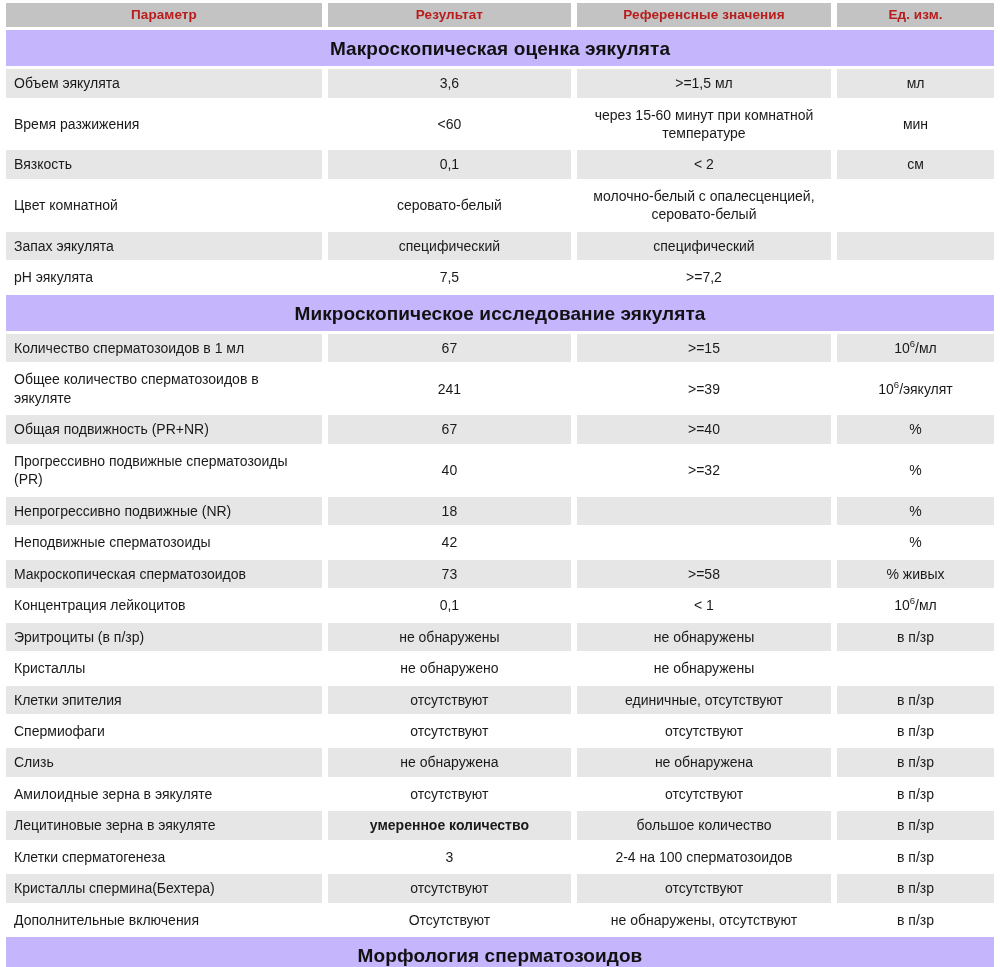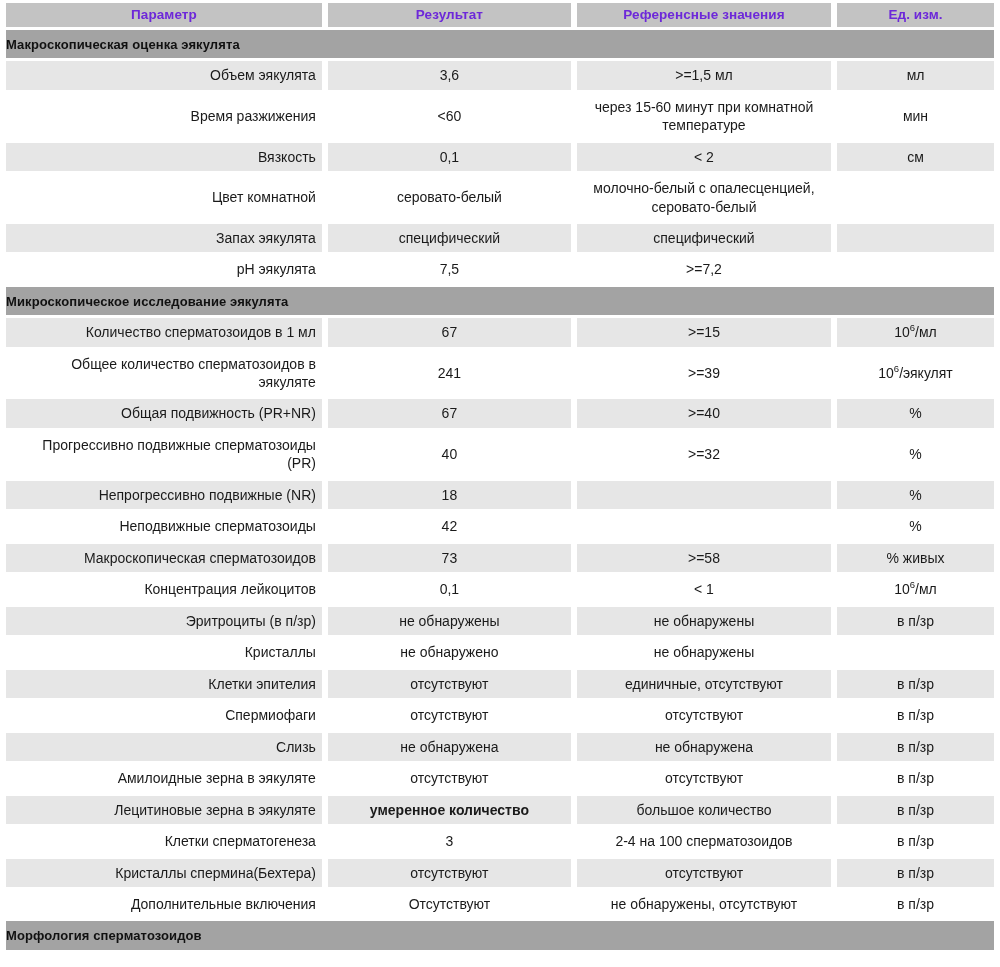--- a/index.html
+++ b/index.html
@@ -31,44 +31,45 @@
   table.lab col.c-result { width: 240px; }
   table.lab col.c-ref    { width: 251px; }
   table.lab col.c-unit   { width: 155px; }
 
   thead th {
     background: #c3c3c3;
     font-size: 13.5px;
     font-weight: bold;
     text-align: center;
     padding: 4px 4px 5px 4px;
-    color: #6d28d9;
+    color: #b91c1c;
     border: 0;
     letter-spacing: 0.1px;
   }
 
   tr.section td {
-    background: #a3a3a3;
-    font-size: 13px;
+    background: #c4b5fd;
+    text-align: center;
+    font-size: 19px;
     font-weight: bold;
     padding: 6px 0 5px 0;
     color: #111;
     letter-spacing: 0.1px;
   }
 
   tbody td {
     font-size: 14px;
     padding: 5px 6px;
     vertical-align: middle;
     color: #1a1a1a;
     line-height: 1.32;
     border: 0;
   }
   td.param {
-    text-align: right;
+    text-align: left;
     padding-left: 8px;
   }
   td.result, td.ref, td.unit {
     text-align: center;
   }
   tr.shade td { background: #e6e6e6; }
   tr.plain td { background: #ffffff; }
 
   tr.shade td.empty,
   tr.plain td.empty { }

